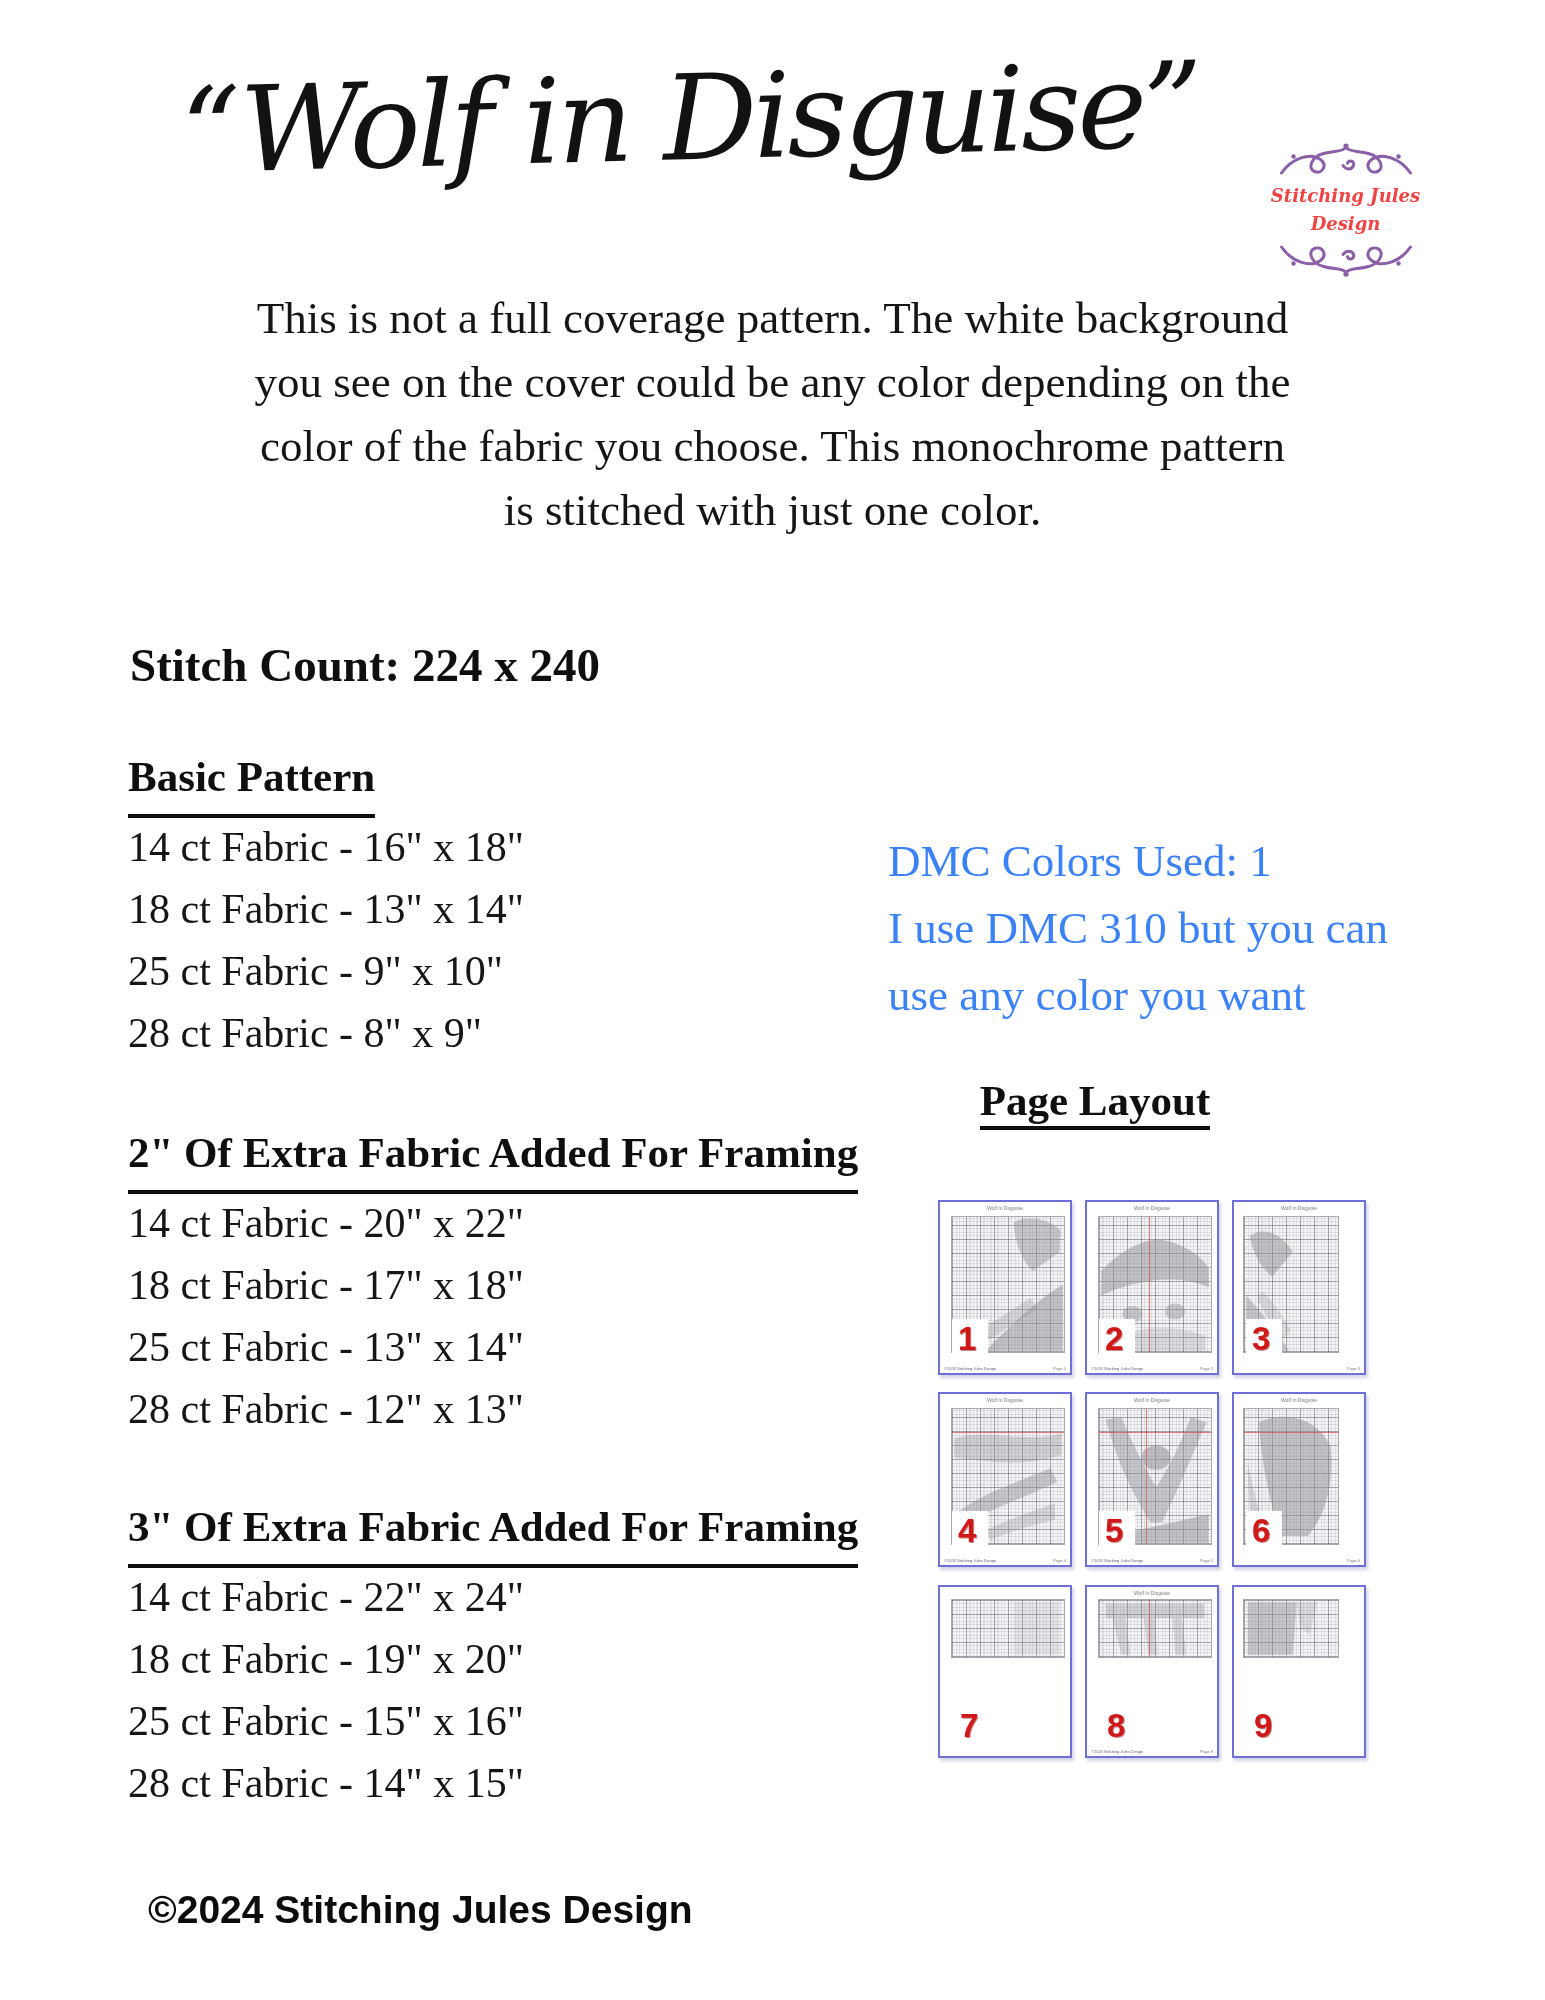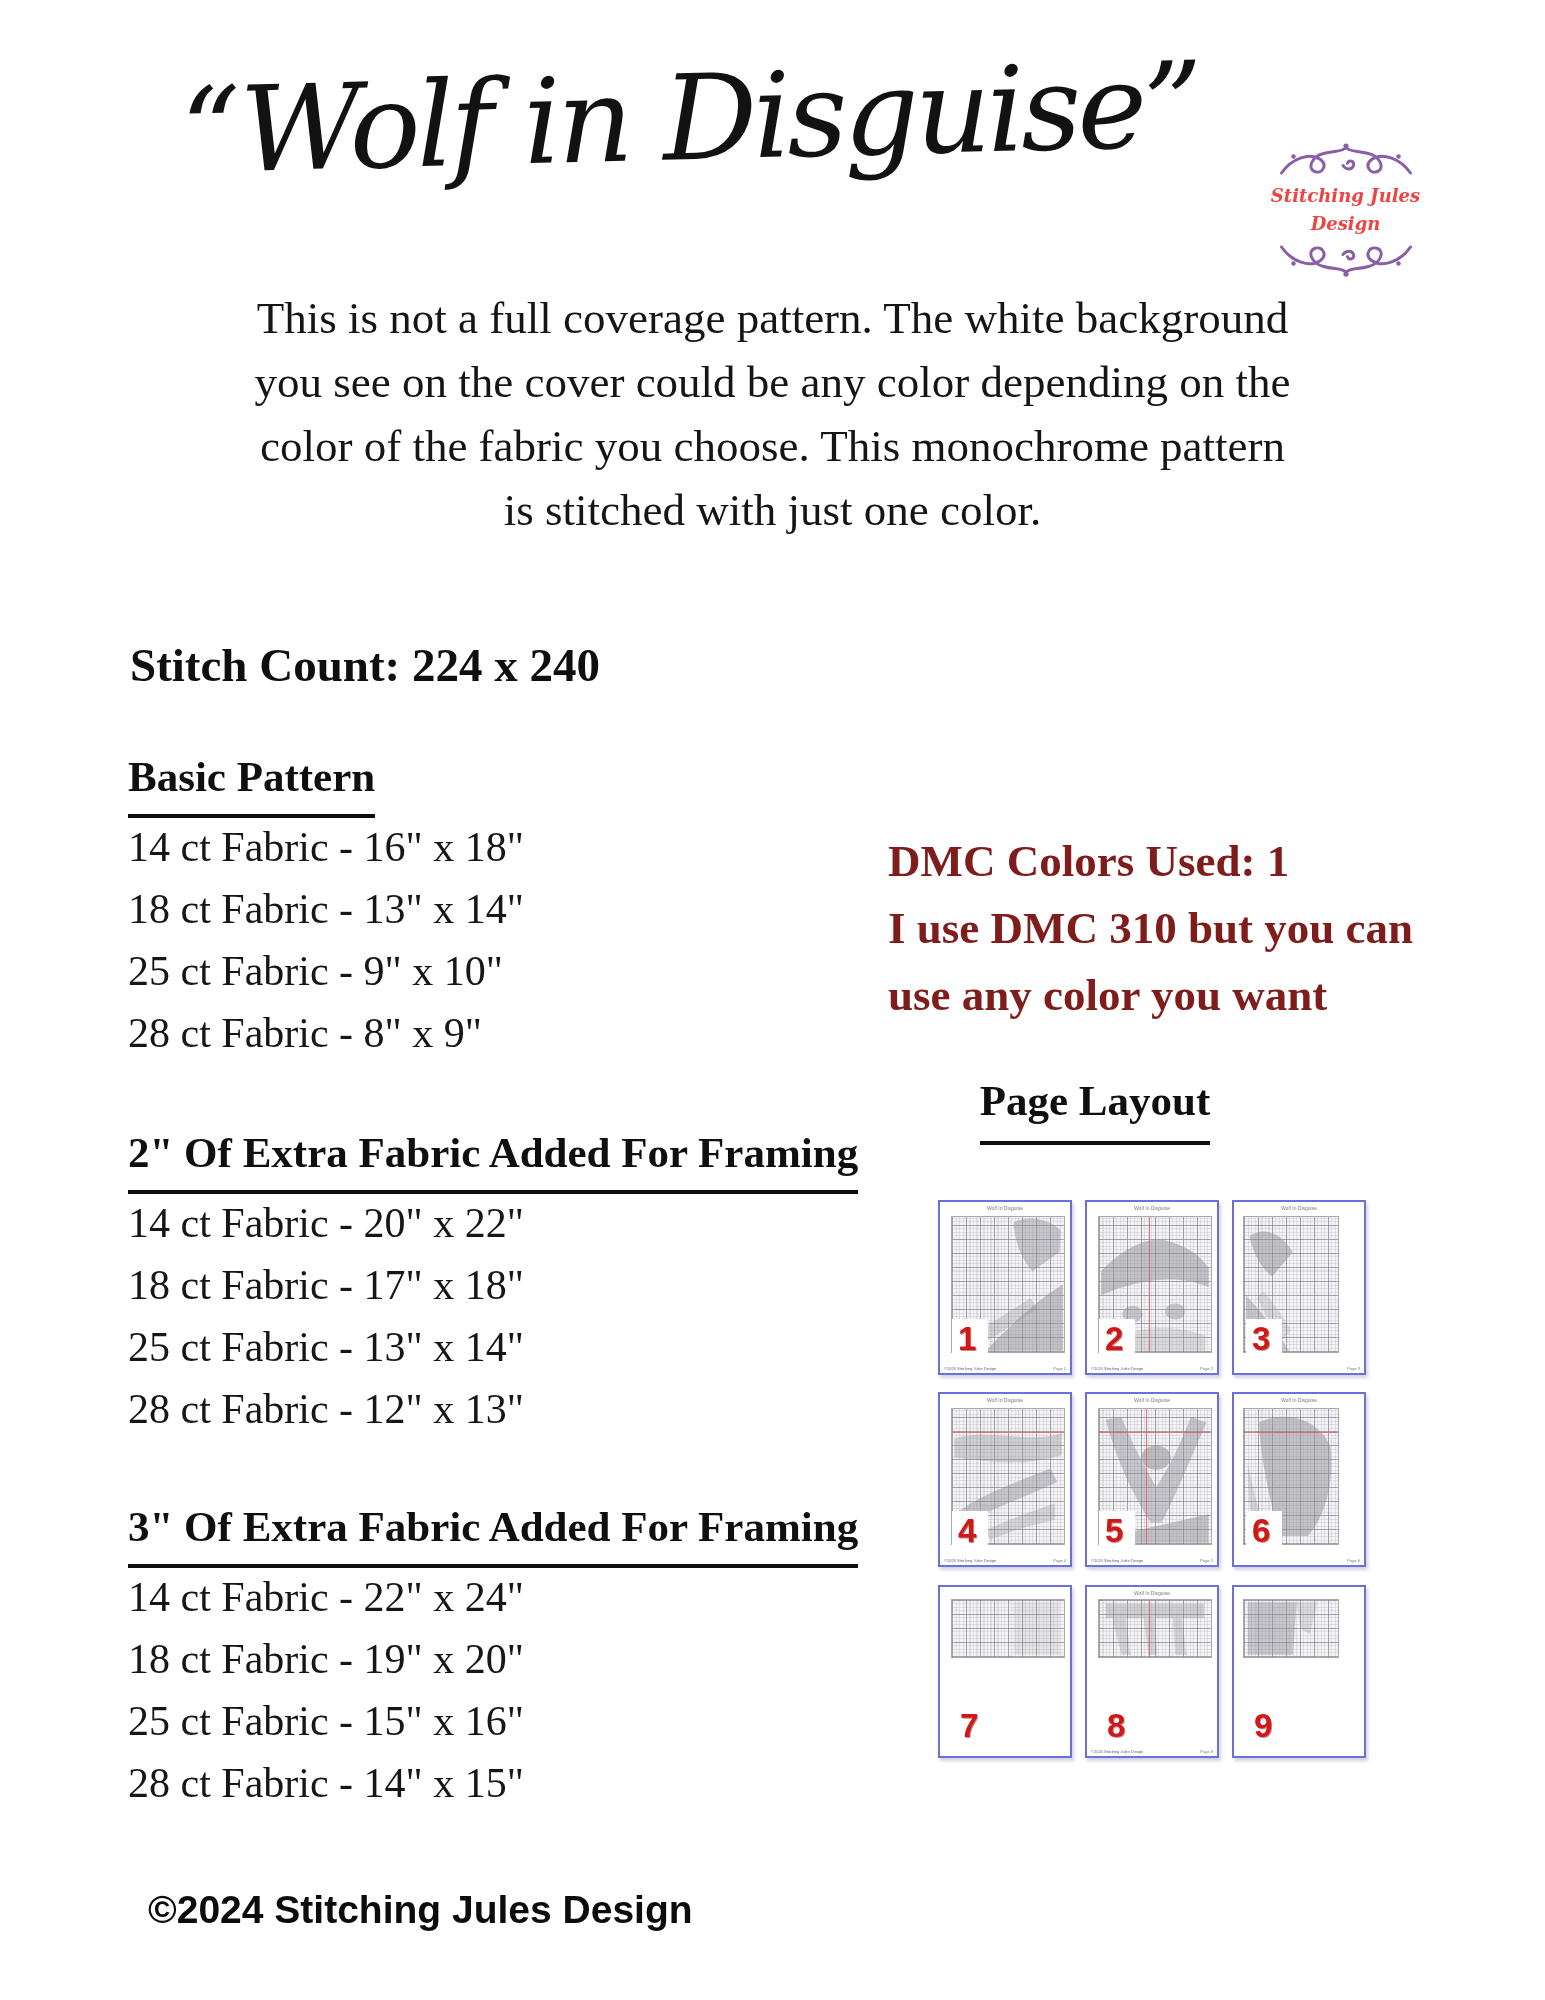--- a/index.html
+++ b/index.html
@@ -22,25 +22,25 @@
     font-size:45px;line-height:64px;color:#151515;}
 
   
   .stitch-count{position:absolute;left:130px;top:638px;font-size:47px;font-weight:700;color:#0f0f0f;}
   .sec-head{position:absolute;font-size:43px;font-weight:700;color:#0f0f0f;}
   .sec-head span{display:inline-block;border-bottom:4px solid #0f0f0f;padding-bottom:13px;}
   .sec-list{position:absolute;font-size:42px;color:#161616;}
   .sec-list div{height:62px;line-height:62px;}
 
   
-  .dmc{position:absolute;left:888px;top:828px;font-size:45px;font-weight:700;
-    line-height:67px;color:#7f1d1d;}
+  .dmc{position:absolute;left:888px;top:828px;font-size:45px;font-weight:400;
+    line-height:67px;color:#3b82f6;}
   .pl-head{position:absolute;left:895px;top:1076px;width:400px;text-align:center;
     font-size:43px;font-weight:700;color:#0f0f0f;}
-  .pl-head span{display:inline-block;border-bottom:4px solid #0f0f0f;padding-bottom:16px;}
+  .pl-head span{display:inline-block;border-bottom:4px solid #0f0f0f;padding-bottom:1px;}
 
   
   .pl-grid{position:absolute;left:938px;top:1200px;width:428px;height:558px;}
   .thumb{position:absolute;width:130px;background:#ffffff;border:2px solid #6f6fd8;
     box-shadow:2px 3px 3px rgba(130,130,180,.35);}
   .thumb.r12{height:171px;}
   .thumb.r3{height:169px;}
   .c1{left:0;} .c2{left:147px;} .c3{left:294px;}
   .r1{top:0;} .r2{top:192px;} .r3{top:385px;}
   .t-title{position:absolute;top:3px;left:0;right:0;text-align:center;

